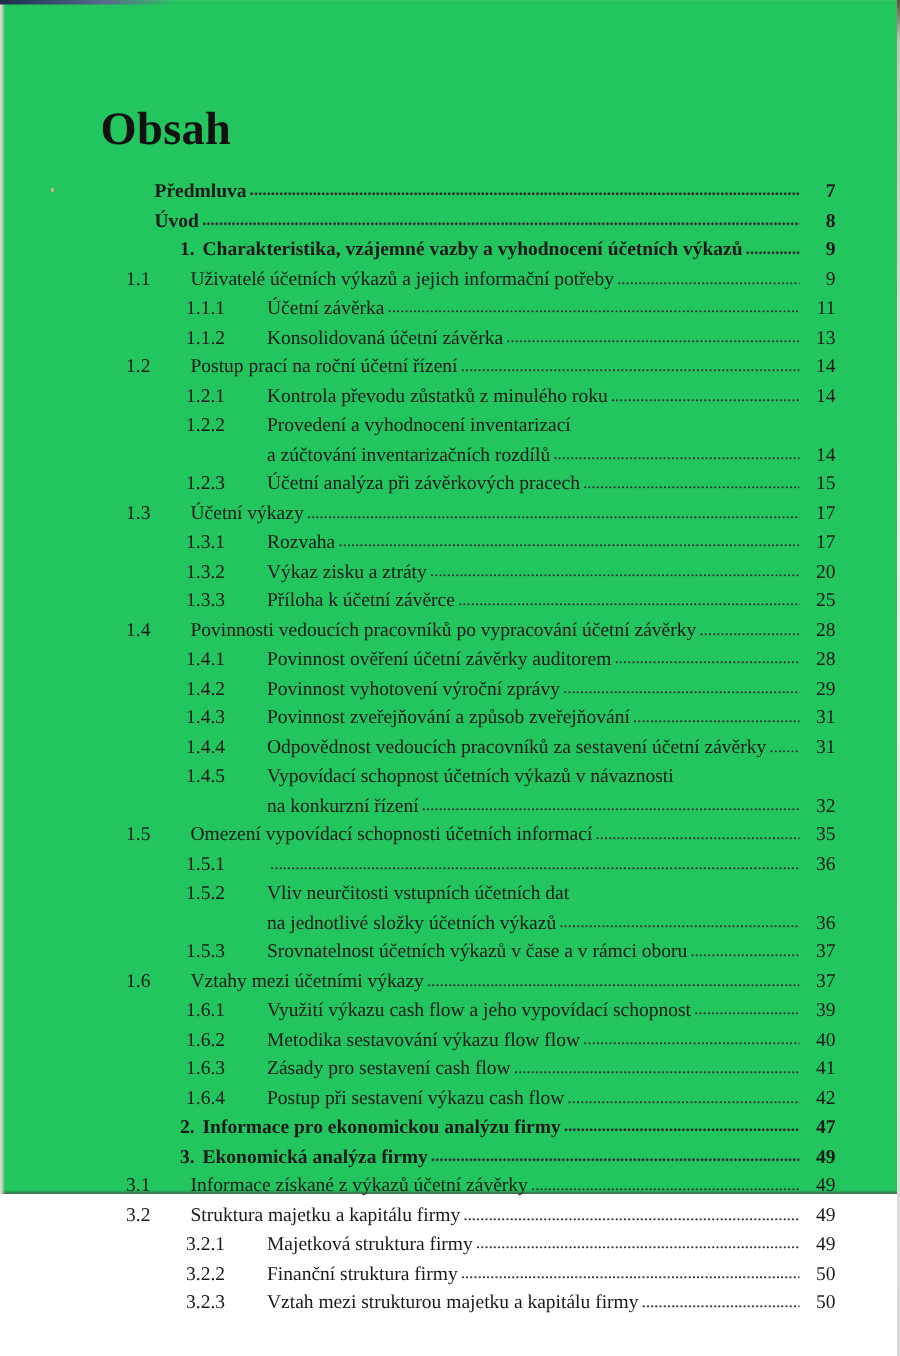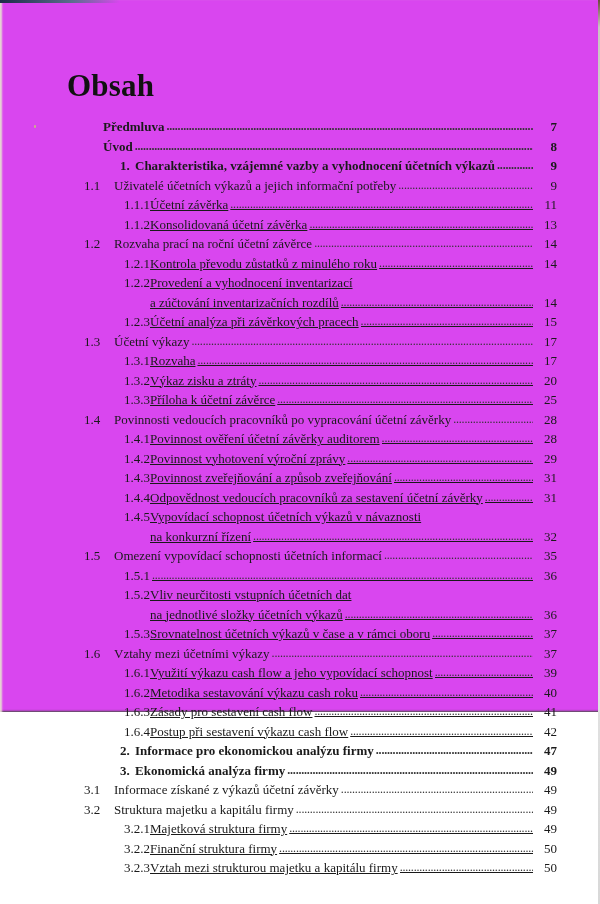--- a/index.html
+++ b/index.html
@@ -4,22 +4,22 @@
 <style>
   html, body { margin: 0; padding: 0; }
   body {
     width: 600px; height: 904px; overflow: hidden;
     background: #ffffff;
     font-family: "Liberation Serif", "DejaVu Serif", serif;
     color: #1a1a1a;
     position: relative;
   }
   .page {
-    position: absolute; left: 0; top: 0; width: 600px; height: 712px;
-    background: #d946ef;
+    position: absolute; left: 0; top: 0; width: 600px; height: 796px;
+    background: #22c55e;
     box-shadow: inset 3px 0 2px -1px #e7d9d3, inset 0 -2px 2px -1px #444;
   }
   .edge-top {
     position: absolute; left: 0; top: 0; width: 120px; height: 3px;
     background: linear-gradient(90deg, #1c2b4a, #5b6e8c 60%, rgba(255,255,255,0));
   }
   .edge-right {
     position: absolute; right: 0; top: 0; width: 2px; height: 904px;
     background: linear-gradient(180deg, #6b4a3a 0, #c9c3c0 3%, #eeeeee 40%, #d8d8d8 100%);
   }
@@ -53,23 +53,23 @@
   .row .page-num {
     position: absolute; right: 43px; top: 0; text-align: right;
   }
   .row.double .page-num { top: 19.5px; }
   .bold { font-weight: bold; margin-left: 36px; }
   
   .lvl0 .text-wrap { left: 67px; }
   .lvl1 .num { left: 84px; }
   .lvl1 .text-wrap { left: 99px; }
   .lvl2 .num { left: 84px; }
-  .lvl2 .text-wrap { left: 114px; justify-content: space-between; }
+  .lvl2 .text-wrap { left: 127px; justify-content: space-between; }
   .lvl3 .num { left: 124px; }
-  .lvl3 .text-wrap { left: 150px; text-decoration: underline; }
+  .lvl3 .text-wrap { left: 178px; }
   .text-wrap { padding-right: 22px; }
   .double .text-block { display: flex; flex-direction: column; flex: 1; min-width: 0; }
   .double .text-block .l2 { display: flex; }
   .speck { position: absolute; width: 2px; height: 3px; background: #c8b48a; border-radius: 1px; }
 </style>
 </head>
 <body>
 
 <div class="page">
   <div class="edge-top"></div>
@@ -121,21 +121,21 @@
         <span class="num">1.1.2</span>
         <div class="text-wrap">
           <span class="text">Konsolidovaná účetní závěrka</span>
           <span class="leader"></span>
         </div>
         <span class="page-num">13</span>
       </div>
       <div class="row lvl2">
         <span class="num">1.2</span>
         <div class="text-wrap">
-          <span class="text">Rozvaha prací na roční účetní závěrce</span>
+          <span class="text">Postup prací na roční účetní řízení</span>
           <span class="leader"></span>
         </div>
         <span class="page-num">14</span>
       </div>
       <div class="row lvl3">
         <span class="num">1.2.1</span>
         <div class="text-wrap">
           <span class="text">Kontrola převodu zůstatků z minulého roku</span>
           <span class="leader"></span>
         </div>
@@ -295,21 +295,21 @@
         <span class="num">1.6.1</span>
         <div class="text-wrap">
           <span class="text">Využití výkazu cash flow a jeho vypovídací schopnost</span>
           <span class="leader"></span>
         </div>
         <span class="page-num">39</span>
       </div>
       <div class="row lvl3">
         <span class="num">1.6.2</span>
         <div class="text-wrap">
-          <span class="text">Metodika sestavování výkazu cash roku</span>
+          <span class="text">Metodika sestavování výkazu flow flow</span>
           <span class="leader"></span>
         </div>
         <span class="page-num">40</span>
       </div>
       <div class="row lvl3">
         <span class="num">1.6.3</span>
         <div class="text-wrap">
           <span class="text">Zásady pro sestavení cash flow</span>
           <span class="leader"></span>
         </div>

